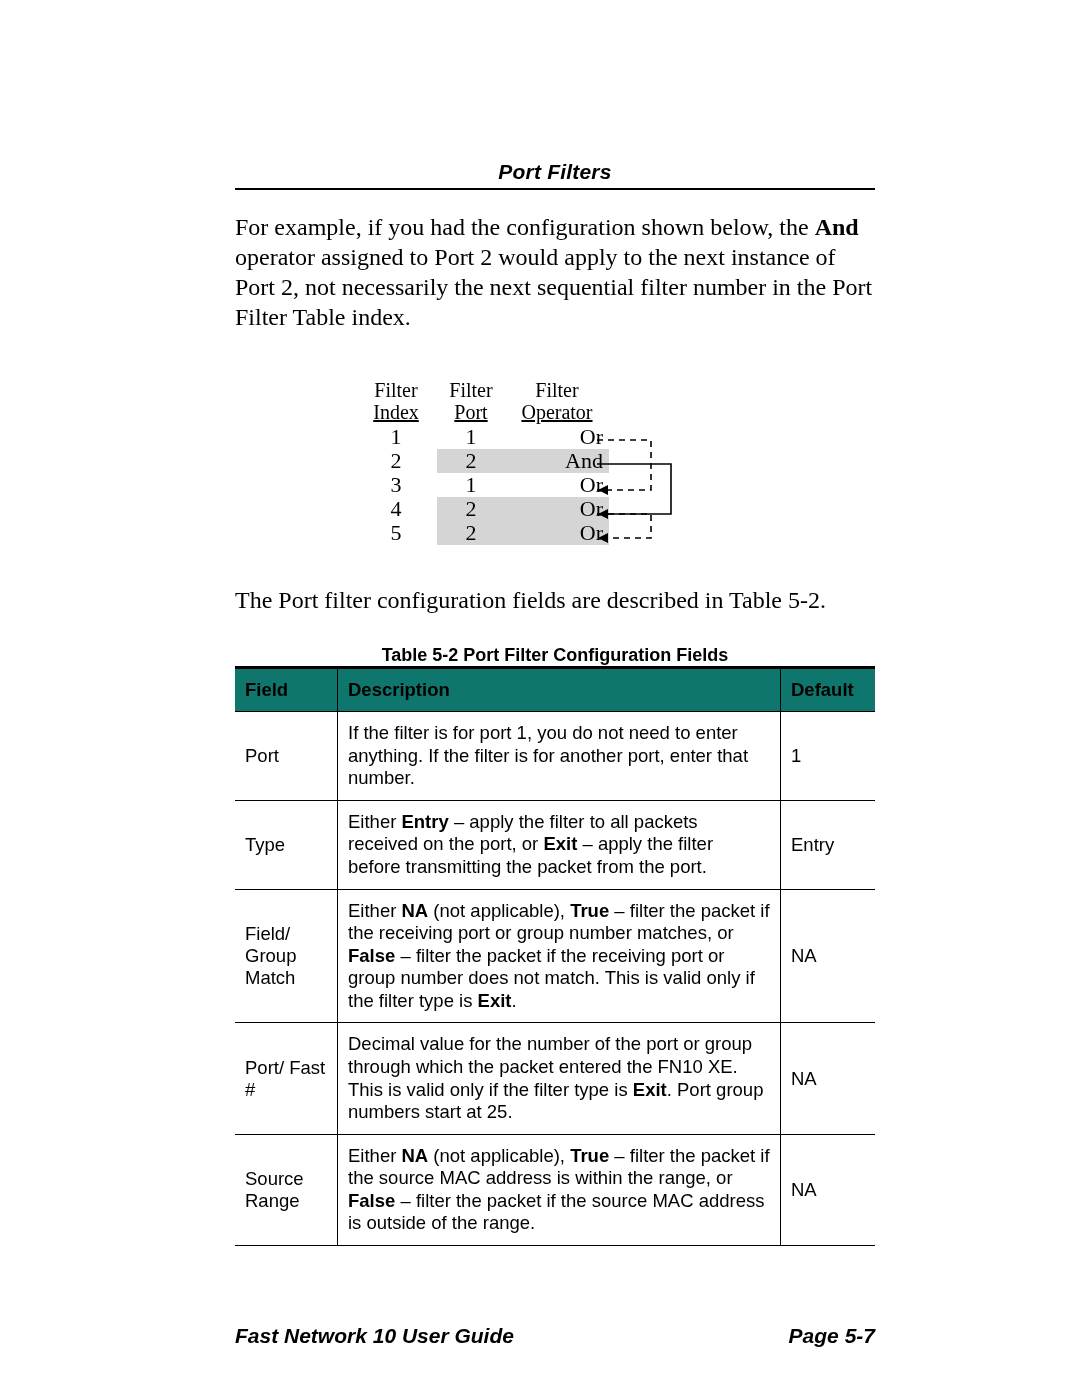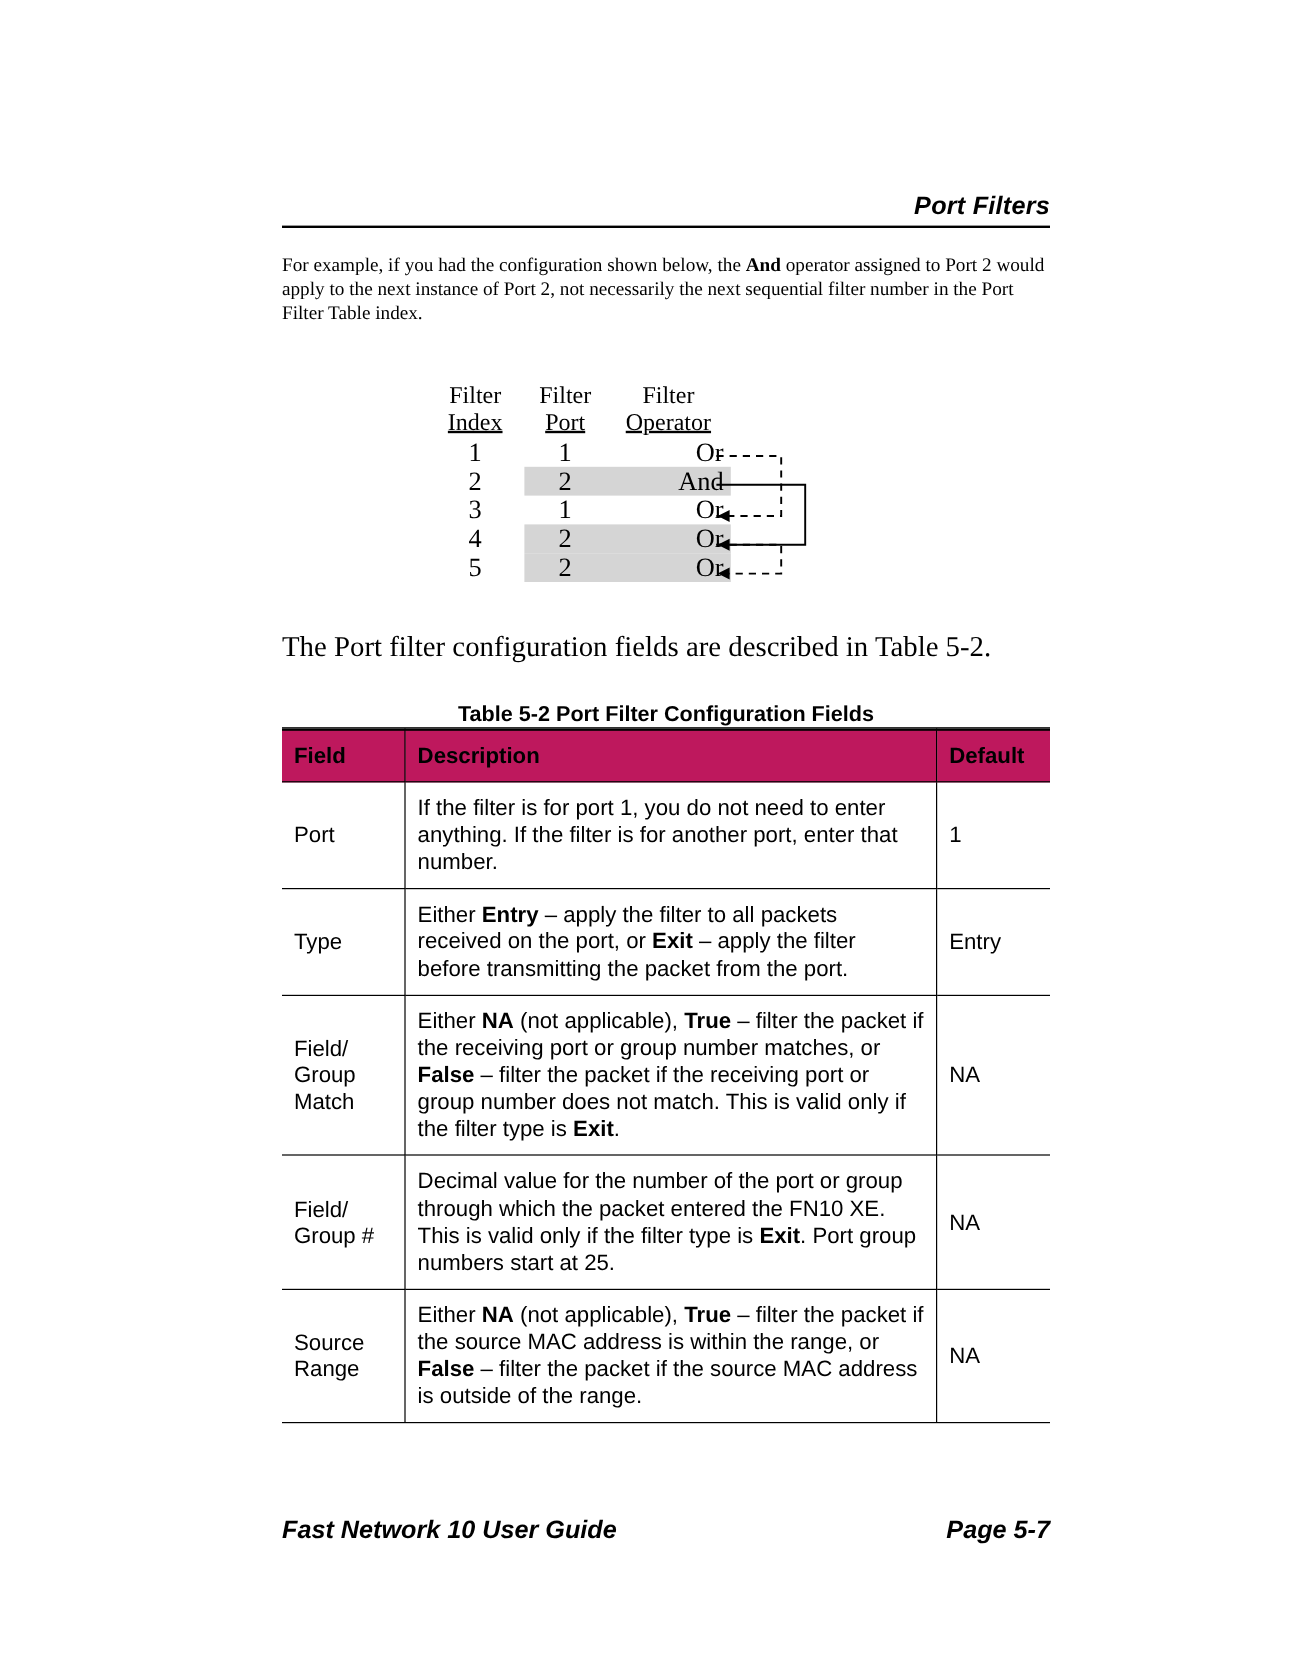--- a/index.html
+++ b/index.html
@@ -9,32 +9,32 @@
       font-family: "Times New Roman", Times, serif;
       color: #000;
       width: 1080px;
     }
     .page {
       box-sizing: border-box;
       width: 1080px;
       padding: 160px 205px 0 235px;
     }
     .section-title {
-      text-align: right;
+      text-align: center;
       font-style: italic;
       font-weight: bold;
       font-family: Arial, Helvetica, sans-serif;
       font-size: 21px;
       letter-spacing: 0.2px;
       padding-bottom: 4px;
       border-bottom: 2px solid #000;
       margin-bottom: 22px;
     }
     .para {
-      font-size: 16px;
+      font-size: 24px;
       line-height: 1.25;
       margin: 0;
       text-align: left;
     }
     .para b { font-weight: bold; }
     .gap-large { height: 48px; }
     .gap-med  { height: 40px; }
 
     
     .example-wrap {
@@ -101,21 +101,21 @@
       vertical-align: middle;
       text-align: left;
     }
     table.config th:first-child, table.config td:first-child {
       border-left: none;
     }
     table.config th:last-child, table.config td:last-child {
       border-right: none;
     }
     table.config thead th {
-      background: #be185d;
+      background: #0f766e;
       font-weight: bold;
     }
     table.config tbody tr:last-child td {
       border-bottom: none;
     }
     table.config td.field { width: 82px; }
     table.config td.default { width: 74px; }
     table.config td.desc  { line-height: 1.22; }
     .bordered-block {
       border-top: 1.5px solid #000;
@@ -234,21 +234,21 @@
             <td class="field">Type</td>
             <td class="desc">Either <b>Entry</b> – apply the filter to all packets received on the port, or <b>Exit</b> – apply the filter before transmitting the packet from the port.</td>
             <td class="default">Entry</td>
           </tr>
           <tr>
             <td class="field">Field/ Group Match</td>
             <td class="desc">Either <b>NA</b> (not applicable), <b>True</b> – filter the packet if the receiving port or group number matches, or <b>False</b> – filter the packet if the receiving port or group number does not match. This is valid only if the filter type is <b>Exit</b>.</td>
             <td class="default">NA</td>
           </tr>
           <tr>
-            <td class="field">Field/ Group #</td>
+            <td class="field">Port/ Fast #</td>
             <td class="desc">Decimal value for the number of the port or group through which the packet entered the FN10 XE. This is valid only if the filter type is <b>Exit</b>. Port group numbers start at 25.</td>
             <td class="default">NA</td>
           </tr>
           <tr>
             <td class="field">Source Range</td>
             <td class="desc">Either <b>NA</b> (not applicable), <b>True</b> – filter the packet if the source MAC address is within the range, or <b>False</b> – filter the packet if the source MAC address is outside of the range.</td>
             <td class="default">NA</td>
           </tr>
         </tbody>
     </table>

